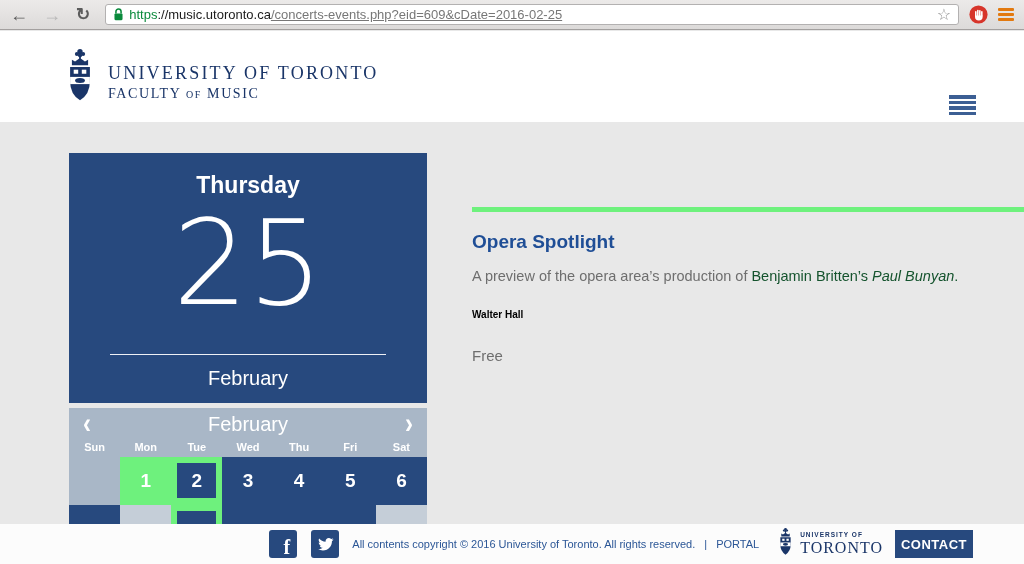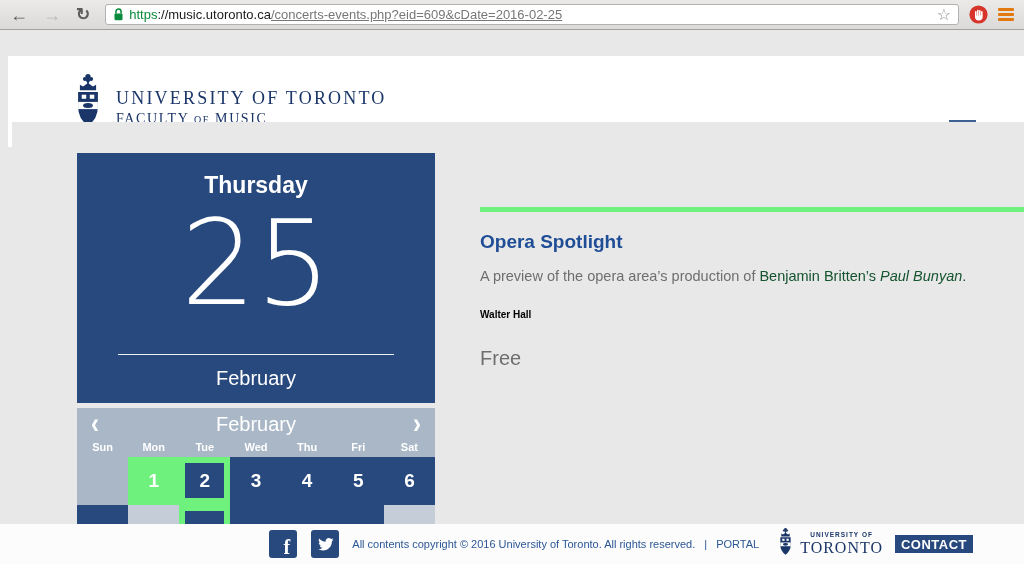--- a/index.html
+++ b/index.html
@@ -19,31 +19,31 @@
   .url-text { font-size:13px; white-space:nowrap; overflow:hidden; flex:1; }
   .url-scheme { color:#0a8a3c; }
   .url-domain { color:#1b1b1b; }
   .url-path { color:#777;text-decoration:underline; }
   .star { font-size:16px; color:#8f8f8f; line-height:1; }
   .hand-wrap { margin:0 10px 0 4px; display:flex; }
   .chrome-menu { display:flex; flex-direction:column; gap:2px; }
   .chrome-menu i { display:block; width:16px; height:3px; background:#e2790f; border-radius:1px; }
 
   
-  .site-header { position:absolute; top:31px; left:8px; right:0; height:91px; background:#fff;margin-top:25px; }
+  .site-header { position:absolute; top:31px; left:0; right:0; height:91px; background:#fff; }
   .logo { position:absolute; left:62px; top:15px; display:flex; align-items:flex-end; gap:10px; }
   .logo-text { font-family:"Liberation Serif", serif; color:#1a3568; padding-bottom:8px; }
   .org { font-size:18px; letter-spacing:2.2px; }
   .dept { font-size:14px; letter-spacing:1.6px; margin-top:2px; }
   .dept .small-of { font-size:10px; }
   .site-menu { position:absolute; right:48px; top:64px; display:flex; flex-direction:column; gap:2px; cursor:pointer; }
   .site-menu i { display:block; width:27px; height:3.6px; background:#3c5f94; }
 
   
-  .content { position:absolute; top:122px; left:12px; right:0; height:402px; overflow:hidden; background:#e8e8e8; }
+  .content { position:absolute; top:122px; left:4px; right:0; height:402px; overflow:hidden; background:#e8e8e8; }
 
   
   .left-col { position:absolute; left:65px; top:31px; width:358px; }
   .date-card { position:relative; height:250px; background:#27497e; color:#fff; text-align:center; }
   .dc-weekday { position:absolute; top:19px; width:100%; font-size:23px; font-weight:bold; }
   .dc-day { position:absolute; top:46px; width:100%; font-size:118px; font-weight:200; line-height:1.1;
     font-family:"DejaVu Sans","Liberation Sans",sans-serif; }
   .dc-rule { position:absolute; top:201px; left:41px; width:276px; border-top:1px solid rgba(255,255,255,.92); }
   .dc-month { position:absolute; top:214px; width:100%; font-size:20px; }
 
@@ -67,39 +67,39 @@
 
   
   .right-col { position:absolute; left:468px; right:0; top:0; bottom:0; }
   .series-title { position:absolute; top:45px; font-size:25px; font-weight:bold; color:#1f4e96; }
   .green-rule { position:absolute; top:85px; left:0; right:0; height:5px; background:#6ef17d; }
   .event-title { position:absolute; top:109px; font-size:19px; font-weight:bold; color:#1f4e96; }
   .event-desc { position:absolute; top:146px; font-size:14.5px; color:#6e6e6e; white-space:nowrap; }
   .event-desc .lnk { color:#14532d; cursor:pointer; }
   .event-desc .ital { font-style:italic; }
   .event-venue { position:absolute; top:187px; font-size:10px; color:#000000;font-weight:bold; }
-  .event-price { position:absolute; top:225px; font-size:20px; color:#6e6e6e; }
+  .event-price { position:absolute; top:225px; font-size:15px; color:#6e6e6e; }
 
   
   .footer { position:absolute; bottom:0; left:0; right:0; height:40px; background:#fcfcfc;
     display:flex; align-items:center; justify-content:flex-end; padding-right:51px; }
   .soc { width:28px; height:28px; background:#27497e; border-radius:3px; display:flex; align-items:center;
     justify-content:center; cursor:pointer; }
   .soc.fb { margin-right:14px; }
   .soc.fb span { color:#fff; font-family:"Liberation Serif", serif; font-weight:bold; font-size:20px;
     padding-left:7px; padding-top:6px; }
   .soc.tw { margin-right:13px; }
   .foot-text { font-size:11px; color:#2b5696; }
   .foot-sep { margin:0 9px; color:#2b5696; font-size:11px; }
   .foot-portal { font-size:11px; color:#2b5696; cursor:pointer; margin-right:17px; }
-  .foot-logo { display:flex; align-items:center; gap:5px; margin-right:12px; cursor:pointer;text-align:center; }
+  .foot-logo { display:flex; align-items:center; gap:5px; margin-right:12px; cursor:pointer; }
   .fl-text { color:#1a3568; line-height:1; }
   .fl-small { font-size:6.5px; letter-spacing:1px; font-weight:bold; margin-bottom:2px; }
   .fl-big { font-family:"Liberation Serif", serif; font-size:16px; letter-spacing:1px; }
-  .contact-btn { width:78px; height:18px; background:#27497e; color:#fff; border:none; font-size:13px;
+  .contact-btn { width:78px; height:28px; background:#27497e; color:#fff; border:none; font-size:13px;
     font-weight:bold; letter-spacing:.5px; cursor:pointer; font-family:"Liberation Sans",sans-serif; }
 </style>
 </head>
 <body>
 
 <div class="screen">
 
   <div class="chrome">
     <span class="nav-btn">←</span>
     <span class="nav-btn disabled">→</span>

